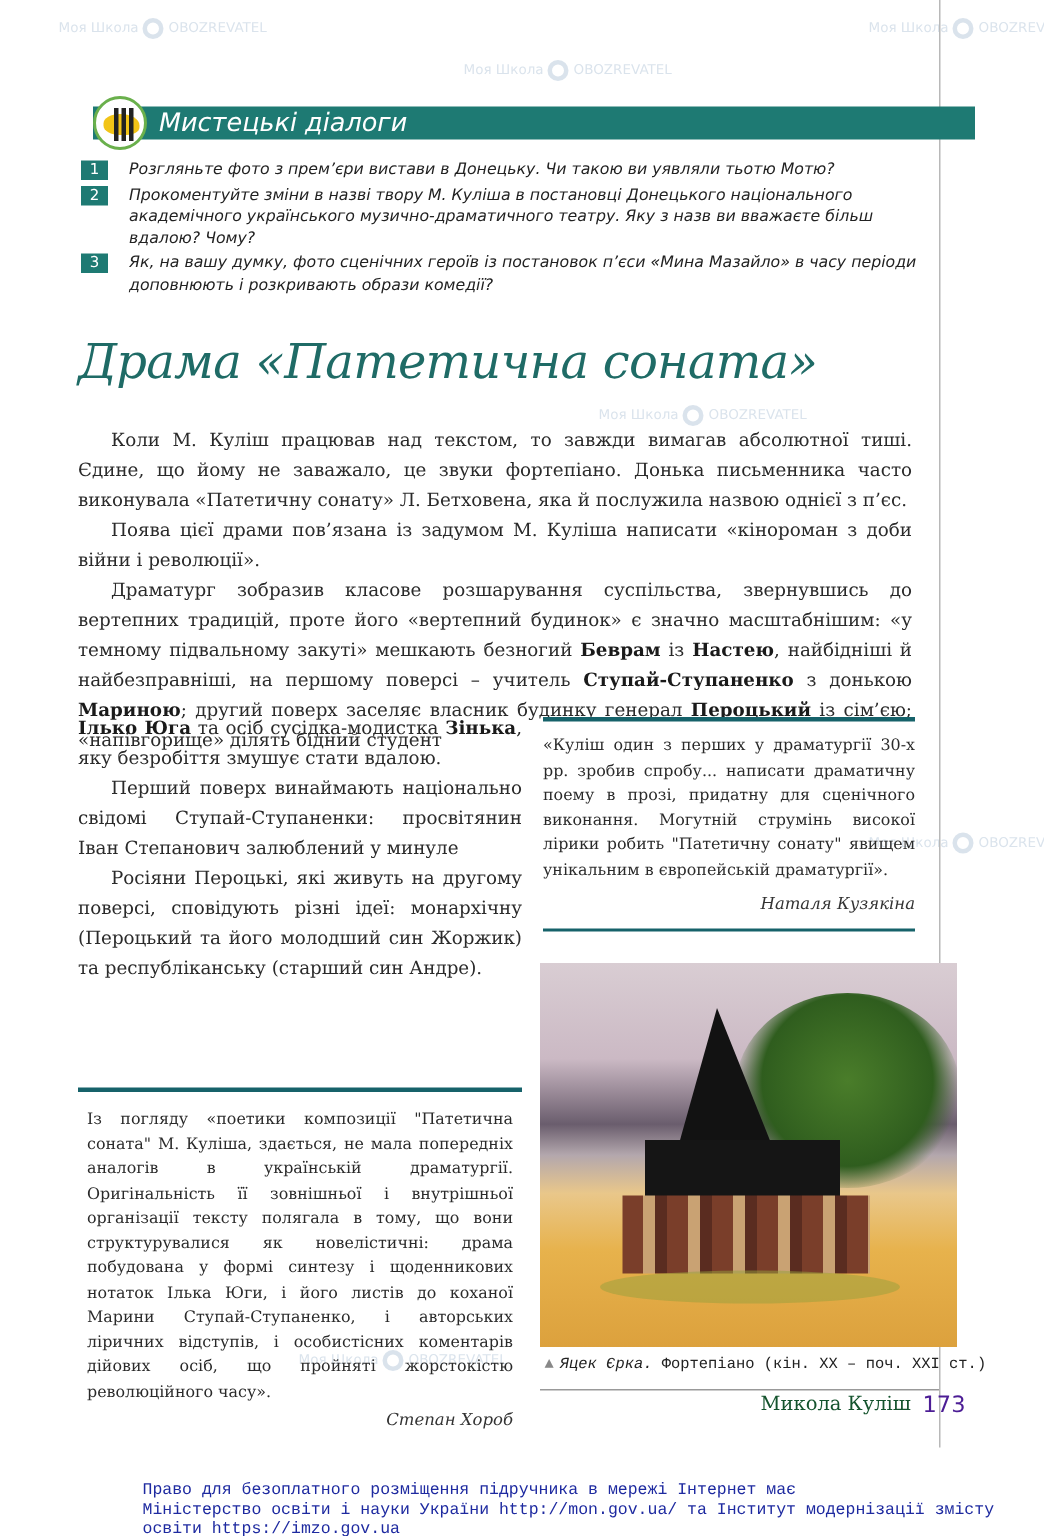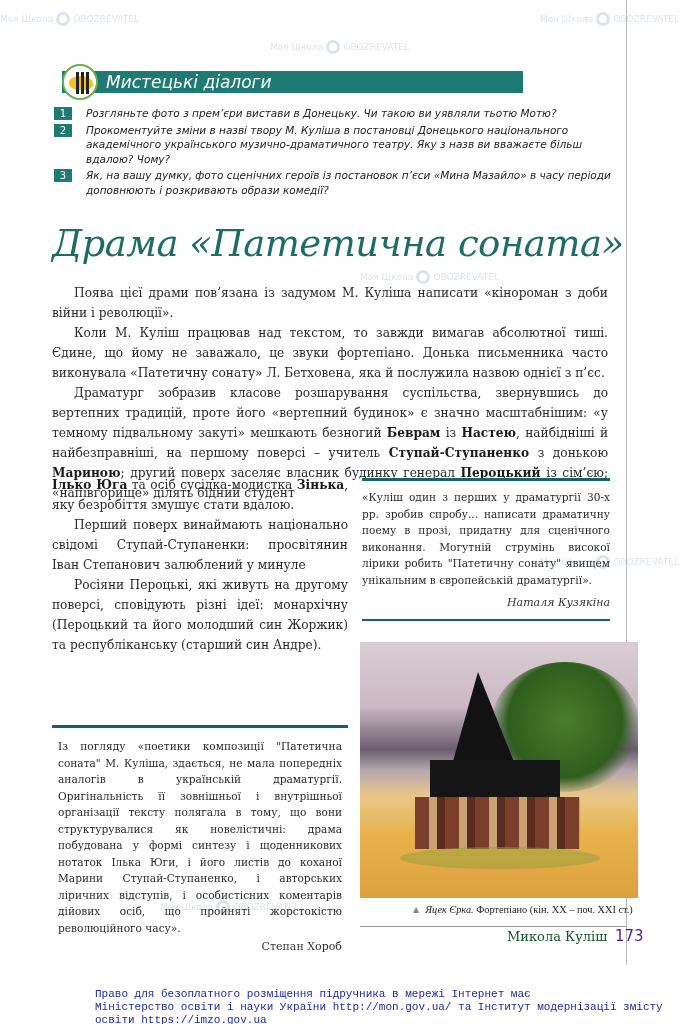--- a/index.html
+++ b/index.html
@@ -5,81 +5,81 @@
   html, body { margin: 0; padding: 0; }
   body {
     width: 696px; height: 1024px; position: relative; overflow: hidden;
     background: #ffffff; color: #2a2a2a;
     font-family: "DejaVu Serif", serif;
   }
   .vline { position: absolute; left: 626px; top: 0; width: 1px; height: 965px; background: #b8b8b8; }
 
   
   .band {
-    position: absolute; left: 62px; top: 71px; width: 461px; height: 22px;
+    position: absolute; left: 62px; top: 71px; width: 588px; height: 22px;
     background: #1e7a73; color: #fff;
     font-family: "DejaVu Sans", sans-serif; font-style: italic; font-size: 17px;
     line-height: 22px; padding-left: 44px; box-sizing: border-box;
   }
   .band-icon {
     position: absolute; left: 62px; top: 64px; width: 36px; height: 36px; border-radius: 50%;
     background: #fff; border: 2px solid #6ab04c; box-sizing: border-box;
   }
   .band-icon .blob { position: absolute; left: 5px; top: 10px; width: 24px; height: 14px; background: #f2c417; border-radius: 50% 60% 40% 50%; }
   .band-icon .bar { position: absolute; top: 6px; width: 3px; height: 22px; background: #222; }
 
   .questions { position: absolute; left: 54px; top: 106px; width: 560px; font-family: "DejaVu Sans", sans-serif; font-size: 10.5px; line-height: 14.5px; color: #222; }
   .q { display: flex; margin-bottom: 2px; }
   .q .num { flex: 0 0 18px; height: 13px; background: #1e7a73; color: #fff; text-align: center; font-size: 10px; line-height: 13px; margin-right: 14px; margin-top: 1px; }
   .q .txt { flex: 1; font-style: italic; }
 
   h1 {
     position: absolute; left: 52px; top: 222px; margin: 0;
     font-family: "DejaVu Serif", serif; font-style: italic; font-weight: normal;
-    font-size: 37px; color: #1f6b66; letter-spacing: -0.5px;
+    font-size: 32px; color: #1f6b66; letter-spacing: -0.5px;
   }
 
   .body-full { position: absolute; left: 52px; top: 283px; width: 556px; font-size: 12.2px; line-height: 20px; text-align: justify; }
   .body-full p, .col-left p { margin: 0; text-indent: 22px; }
   .body-full b, .col-left b { color: #1a1a1a; }
 
   .col-left { position: absolute; left: 52px; top: 475px; width: 296px; font-size: 12.2px; line-height: 20px; text-align: justify; }
 
   .quote-right { position: absolute; left: 362px; top: 478px; width: 248px; }
   .rule { height: 3px; background: #16626a; }
   .rule-thin { height: 2px; background: #16626a; }
   .quote-right .qt { margin-top: 8px; font-size: 10.6px; line-height: 16.5px; text-align: justify; }
   .quote-right .author { text-align: right; font-style: italic; font-size: 11px; margin-top: 8px; margin-bottom: 10px; color: #333; }
 
   .quote-left { position: absolute; left: 52px; top: 698px; width: 296px; margin-top: 27px; }
   .quote-left .qt { margin-top: 10px; padding: 0 6px; font-size: 10.6px; line-height: 16.5px; text-align: justify; }
-  .quote-left .author { text-align: right; font-size: 11px; margin-top: 4px; padding-right: 6px; color: #333; }
+  .quote-left .author { text-align: right; font-style: italic; font-size: 11px; margin-top: 4px; padding-right: 6px; color: #333; }
 
   .painting { position: absolute; left: 360px; top: 642px; width: 278px; height: 256px; overflow: hidden;
     background: linear-gradient(#d9cdd3 0%, #cbb9c4 25%, #6a5d6d 42%, #b3a7ad 50%, #e9c78a 60%, #e7b24c 75%, #dca13d 100%); }
   .painting .roof { position: absolute; left: 90px; top: 30px; width: 0; height: 0;
     border-left: 28px solid transparent; border-right: 40px solid transparent; border-bottom: 100px solid #121212; }
   .painting .roof2 { position: absolute; left: 70px; top: 118px; width: 130px; height: 40px; background: #151515; }
   .painting .tree { position: absolute; left: 130px; top: 20px; width: 150px; height: 130px; border-radius: 50%;
     background: radial-gradient(circle at 50% 45%, #4a7d2a 0%, #2f5d1e 55%, rgba(47,93,30,0) 72%); }
   .painting .house { position: absolute; left: 55px; top: 155px; width: 165px; height: 52px;
     background: repeating-linear-gradient(90deg, #7a3e2a 0 14px, #c9a273 14px 22px, #5a2c20 22px 30px); }
   .painting .grass { position: absolute; left: 40px; top: 205px; width: 200px; height: 22px; background: rgba(150,160,60,0.5); border-radius: 50%; }
 
-  .caption { position: absolute; left: 363px; top: 904px; font-family: Liberation Serif, serif; font-size: 10.3px; color: #222; margin-left: 48px; }
+  .caption { position: absolute; left: 363px; top: 904px; font-family: Liberation Mono, monospace; font-size: 10.3px; color: #222; }
   .caption .tri { color: #888; margin-right: 4px; }
   .caption i { font-style: italic; }
 
   .footer-line { position: absolute; left: 360px; top: 926px; width: 266px; height: 1px; background: #999; }
   .running { position: absolute; left: 507px; top: 929px; font-size: 13px; color: #14532d; }
   .pagenum { position: absolute; left: 615px; top: 927px; font-size: 15px; color: #4c1d95; font-family: "DejaVu Sans", sans-serif; }
 
   .legal { position: absolute; left: 95px; top: 988px; font-family: Liberation Mono, monospace; font-size: 11px; line-height: 13px; color: #1e2aa0; }
 
-  .wm { position: absolute; font-family: "DejaVu Sans", sans-serif; font-size: 9px; color: rgba(150,175,200,0.35); white-space: nowrap; pointer-events: none; }
+  .wm { position: absolute; font-family: "DejaVu Sans", sans-serif; font-size: 9px; color: rgba(150,175,200,0.35); white-space: nowrap; pointer-events: none; margin-left: 39px; }
   .wm .c { display: inline-block; width: 14px; height: 14px; border-radius: 50%; border: 3px solid rgba(150,175,200,0.35); box-sizing: border-box; vertical-align: middle; margin: 0 3px; }
 </style>
 </head>
 <body>
 
 <div class="wm" style="left:0;top:12px"><span>Моя Школа</span><span class="c"></span><span>OBOZREVATEL</span></div>
 <div class="wm" style="left:270px;top:40px"><span>Моя Школа</span><span class="c"></span><span>OBOZREVATEL</span></div>
 <div class="wm" style="left:540px;top:12px"><span>Моя Школа</span><span class="c"></span><span>OBOZREVATEL</span></div>
 <div class="wm" style="left:360px;top:270px"><span>Моя Школа</span><span class="c"></span><span>OBOZREVATEL</span></div>
 <div class="wm" style="left:540px;top:555px"><span>Моя Школа</span><span class="c"></span><span>OBOZREVATEL</span></div>
@@ -108,22 +108,22 @@
   </div>
   <div class="q">
     <span class="num">3</span>
     <span class="txt">Як, на вашу думку, фото сценічних героїв із постановок п’єси «Мина Мазайло» в часу періоди доповнюють і розкривають образи комедії?</span>
   </div>
 </div>
 
 <h1>Драма «Патетична соната»</h1>
 
 <div class="body-full">
+  <p>Коли М. Куліш працював над текстом, то завжди вимагав абсолютної тиші. Єдине, що йому не заважало, це звуки фортепіано. Донька письменника часто виконувала «Патетичну сонату» Л. Бетховена, яка й послужила назвою однієї з п’єс.</p>
   <p>Поява цієї драми пов’язана із задумом М. Куліша написати «кінороман з доби війни і революції».</p>
-  <p>Коли М. Куліш працював над текстом, то завжди вимагав абсолютної тиші. Єдине, що йому не заважало, це звуки фортепіано. Донька письменника часто виконувала «Патетичну сонату» Л. Бетховена, яка й послужила назвою однієї з п’єс.</p>
   <p><span>Драматург зобразив класове розшарування суспільства, звернувшись до вертепних традицій, проте його «вертепний будинок» є значно масштабнішим: «у темному підвальному закуті» мешкають безногий </span><b>Беврам</b><span> із </span><b>Настею</b><span>, найбідніші й найбезправніші, на першому поверсі – учитель </span><b>Ступай-Ступаненко</b><span> з донькою </span><b>Мариною</b><span>; другий поверх заселяє власник будинку генерал </span><b>Пероцький</b><span> із сім’єю; «напівгорище» ділять бідний студент </span></p>
 </div>
 
 <div class="col-left">
   <p style="text-indent:0"><b>Ілько Юга</b><span> та осіб сусідка-модистка </span><b>Зінька</b><span>, яку безробіття змушує стати вдалою.</span></p>
   <p>Перший поверх винаймають національно свідомі Ступай-Ступаненки: просвітянин Іван Степанович залюблений у минуле</p>
   <p>Росіяни Пероцькі, які живуть на другому поверсі, сповідують різні ідеї: монархічну (Пероцький та його молодший син Жоржик) та республіканську (старший син Андре).</p>
 </div>
 
 <div class="quote-right">

